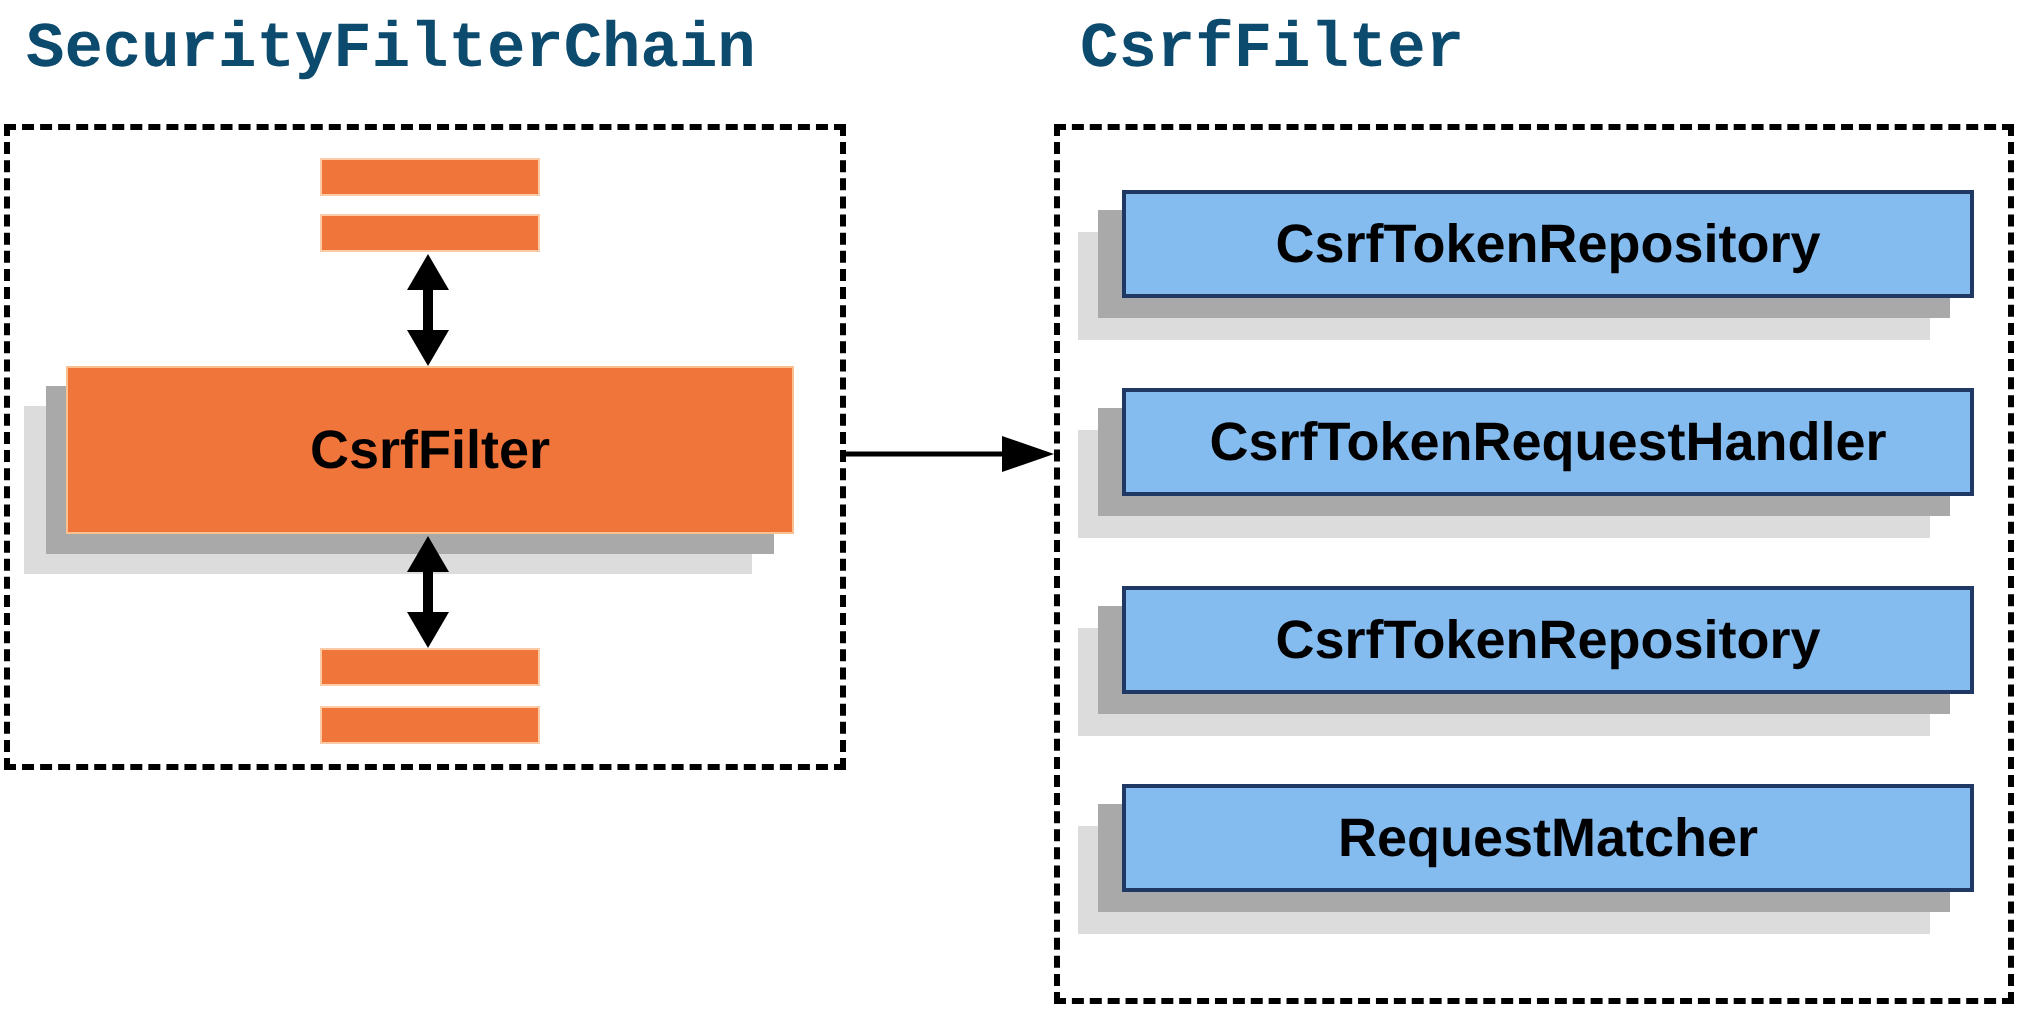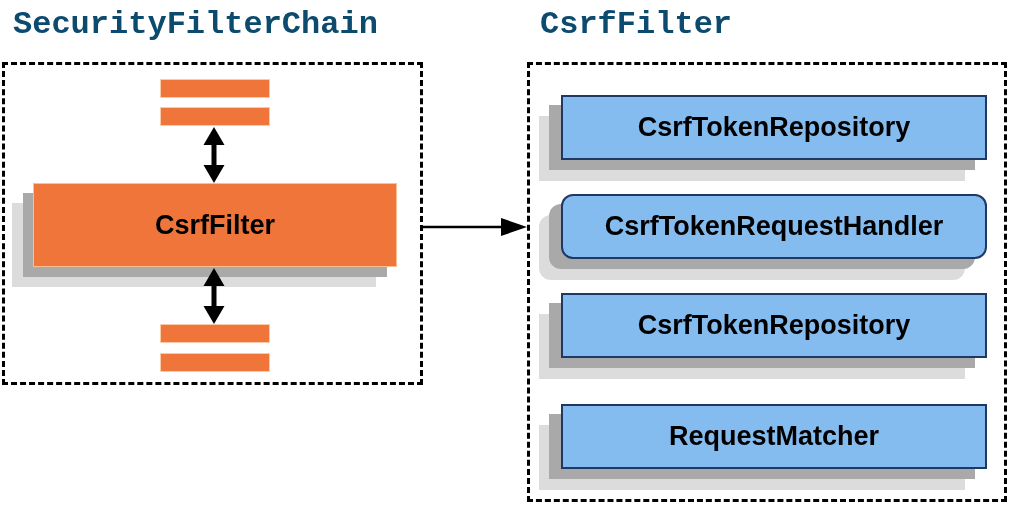--- a/index.html
+++ b/index.html
@@ -55,21 +55,21 @@
   }
   .orange-main-box .box-label {
     font-size: 27px;
     font-weight: bold;
     color: #000000;
   }
   .component-box {
     position: absolute;
     left: 561px;
     width: 426px;
-    height: 65px;
+    height: 54px;
     background: #85BCF0;
     border: 2px solid #1F3864;
     box-sizing: border-box;
     box-shadow: -12px 10px 0 #A9A9A9, -22px 21px 0 #DCDCDC;
     display: flex;
     align-items: center;
     justify-content: center;
   }
   .component-box .box-label {
     font-size: 27px;
@@ -128,25 +128,25 @@
   </svg>
 
   <div class="group-title" style="left:540px; top:6px;">CsrfFilter</div>
 
   <div class="dashed-box" style="left:527px; top:62px; width:480px; height:440px;"></div>
 
   <div class="component-box" style="top:95px;">
     <span class="box-label">CsrfTokenRepository</span>
   </div>
 
-  <div class="component-box" style="top:194px;border-radius:12px;">
+  <div class="component-box" style="top:194px;">
     <span class="box-label">CsrfTokenRequestHandler</span>
   </div>
 
   <div class="component-box" style="top:293px;">
     <span class="box-label">CsrfTokenRepository</span>
   </div>
 
-  <div class="component-box" style="top:404px;text-align:right;">
+  <div class="component-box" style="top:392px;text-align:right;">
     <span class="box-label">RequestMatcher</span>
   </div>
 
 </div>
 
 </body></html>

